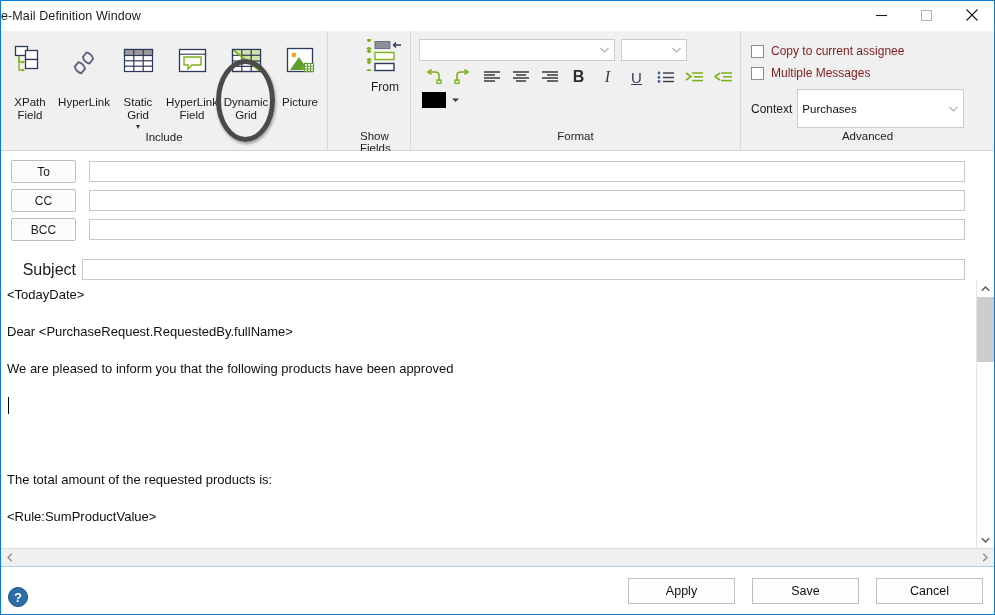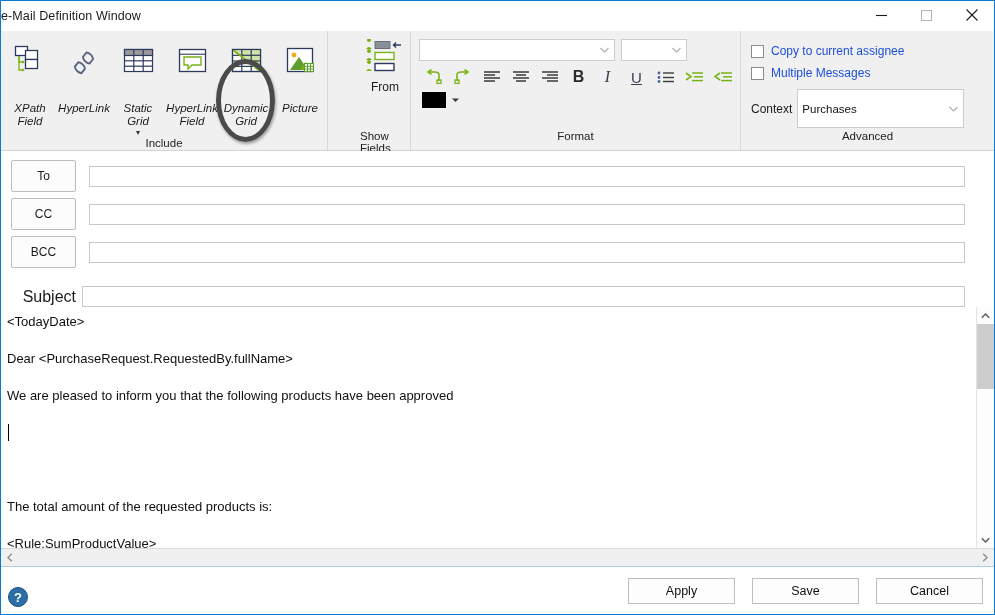--- a/index.html
+++ b/index.html
@@ -79,21 +79,21 @@
     width: 50px;
     display: flex;
     flex-direction: column;
     align-items: center;
     padding-top: 3px;
     background: transparent;
   }
   .bigbtn .glyph { height: 42px; display: flex; align-items: center; justify-content: center; }
   .bigbtn .cap {
     font-size: 11.5px; color: #1b1b1b; line-height: 13px;
-    text-align: center; margin-top: 20px; white-space: pre-line; font-style: italic;
+    text-align: center; margin-top: 14px; white-space: pre-line;
   }
   .bigbtn .caret { font-size: 8px; color: #333; line-height: 8px; margin-top: 1px;}
   #grp-include .rgroup-body { padding-left: 2px; }
   #grp-include .bigbtn { width: 54px; }
 
   
   .annot-ellipse {
     position: absolute;
     left: 215px; top: 28px;
     width: 59px; height: 83px;
@@ -151,35 +151,35 @@
   #grp-advanced { flex: 1 1 auto; }
   #grp-advanced .rgroup-body {
     flex-direction: column; align-items: flex-start;
     padding: 10px 0 0 10px;
   }
   .cbrow { display: flex; align-items: center; height: 20px; margin-bottom: 2px;}
   .cbox {
     width: 13px; height: 13px; background: #fff;
     border: 1px solid #8c8c8c; margin-right: 7px;
   }
-  .cbrow .lbl { font-size: 12px; color: #1d4ed8; }
+  .cbrow .lbl { font-size: 12px; color: #7f1d1d; }
   .ctxrow { display: flex; align-items: center; margin-top: 4px; }
   .ctxrow .lbl { font-size: 12px; color: #1b1b1b; margin-right: 5px; }
   #context-combo { width: 167px; height: 39px; }
 
   
   .addr {
     flex: 0 0 129px;
     background: #ffffff;
     padding: 9px 0 0 0;
     position: relative;
   }
   .addr-row { display: flex; align-items: center; margin-bottom: 6px; }
   .pillbtn {
-    width: 65px; height: 32px; margin-left: 10px;
+    width: 65px; height: 23px; margin-left: 10px;
     background: #fcfcfc;
     border: 1px solid #bdbdbd;
     border-radius: 2px;
     font-size: 12px; color: #1b1b1b;
     display: flex; align-items: center; justify-content: center;
   }
   .addr-input {
     height: 21px;
     margin-left: 13px;
     margin-right: 29px;

